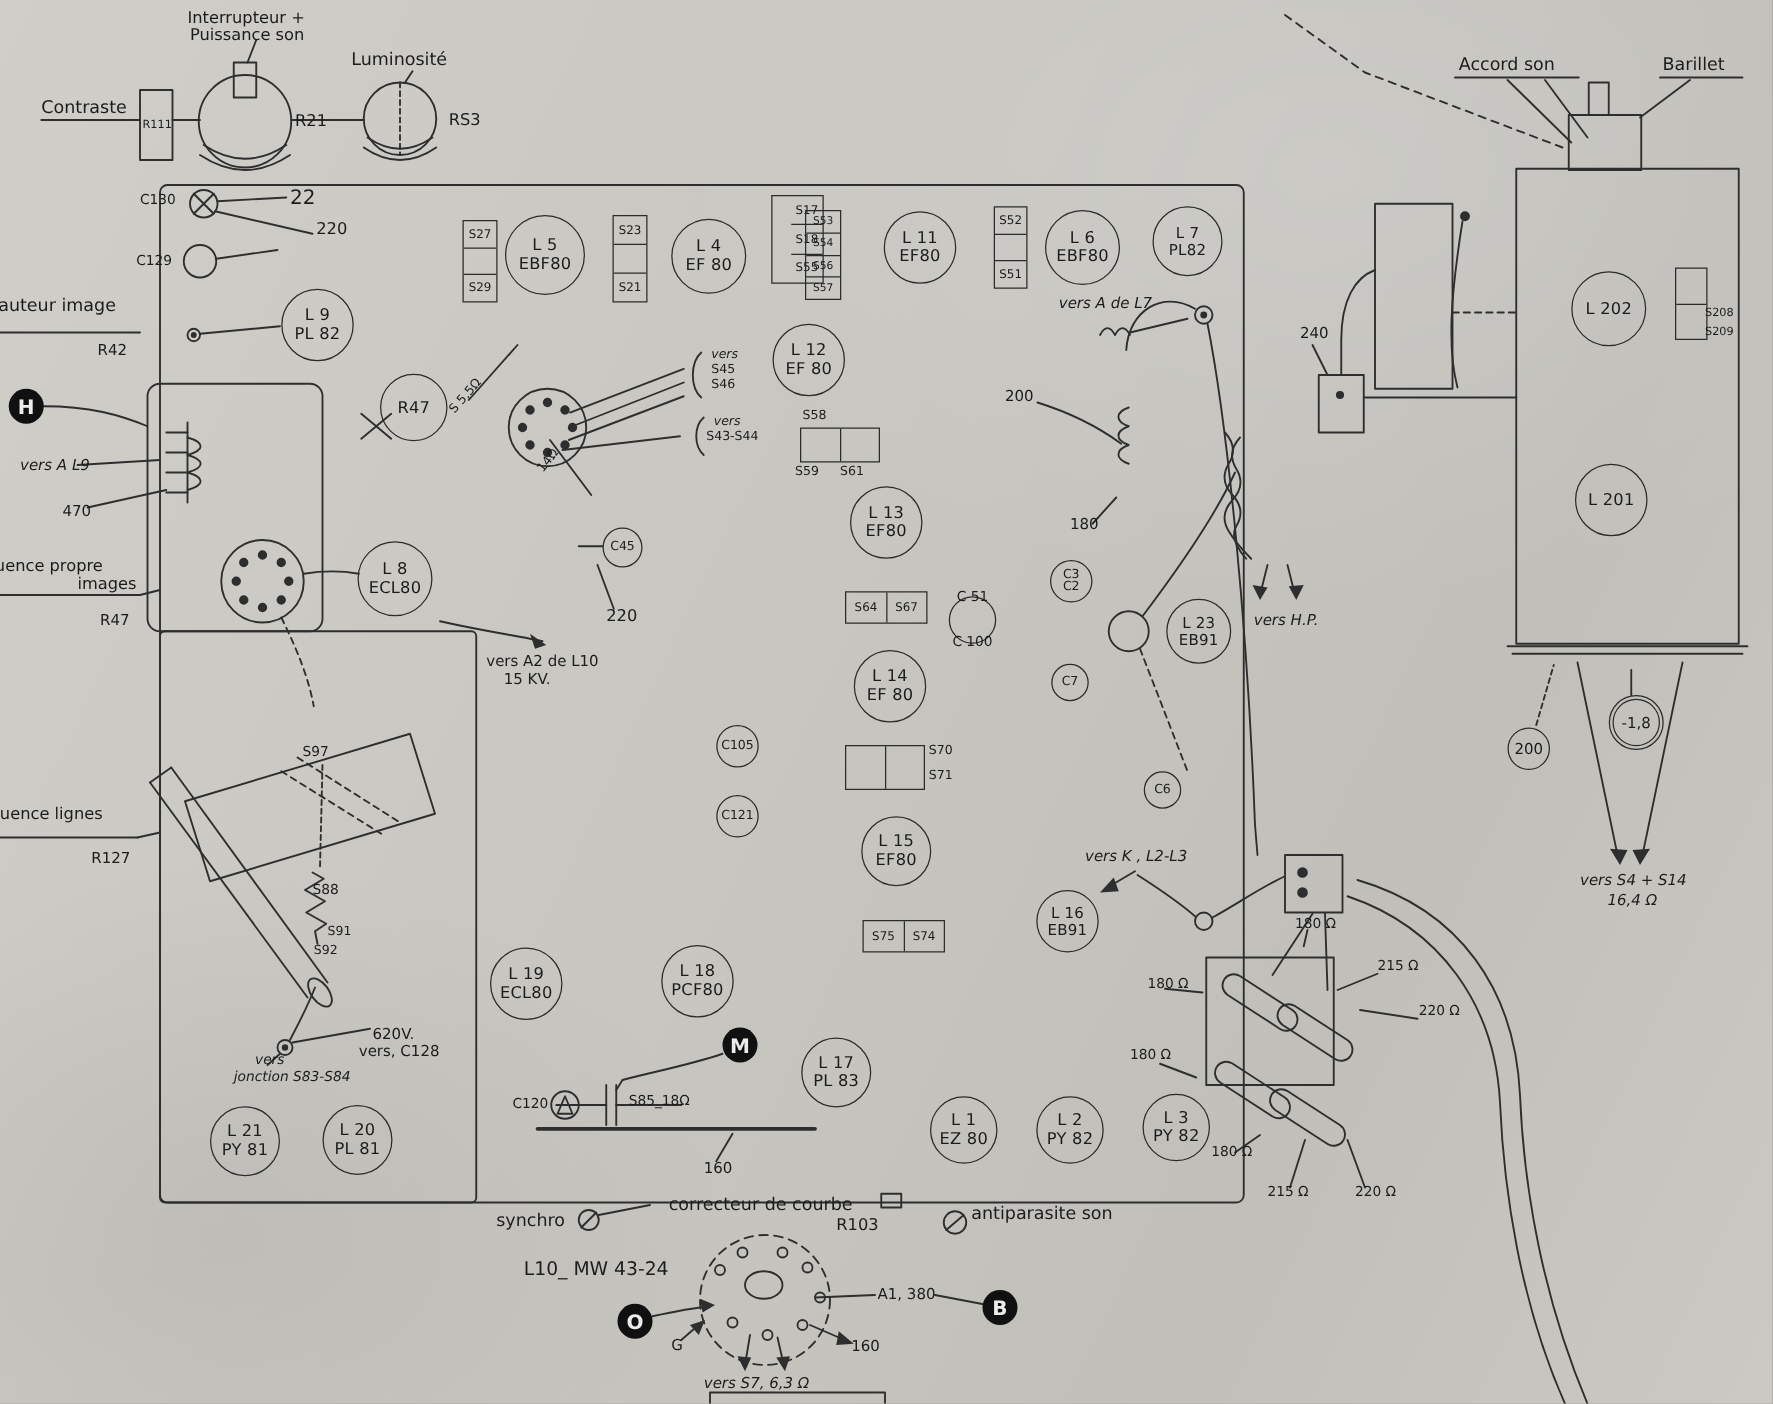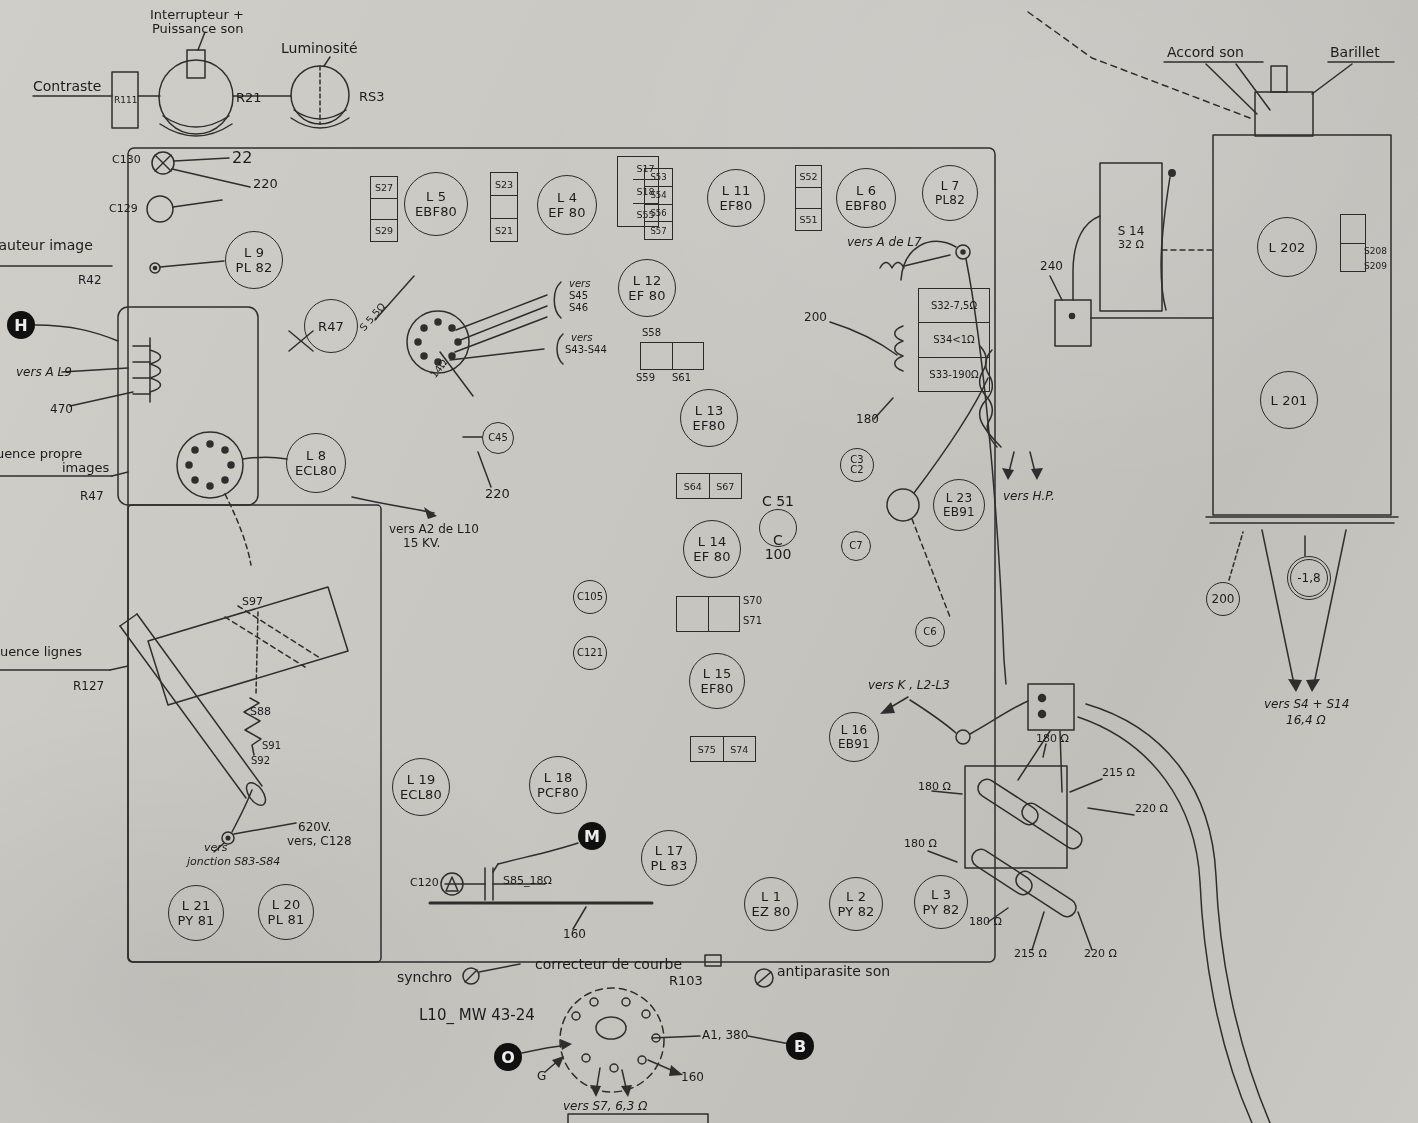--- a/index.html
+++ b/index.html
@@ -268,26 +268,20 @@
   <div class="lbl" style="left:152px;top:22px;">Puissance son</div>
   <div class="lbl" style="left:33px;top:79px;font-size:14px;">Contraste</div>
   <div class="lbl" style="left:114px;top:95px;font-size:9px;">R111</div>
   <div class="lbl" style="left:236px;top:91px;">R21</div>
   <div class="lbl" style="left:281px;top:41px;font-size:14px;">Luminosité</div>
   <div class="lbl" style="left:359px;top:90px;">RS3</div>
 
   <div class="lbl" style="left:1167px;top:45px;font-size:14px;">Accord  son</div>
   <div class="lbl" style="left:1330px;top:45px;font-size:14px;">Barillet</div>
   <div class="lbl" style="left:1040px;top:260px;font-size:12px;">240</div>
-  <div class="sbox col" style="left:1100px;top:163px;width:62px;height:148px;border:none;">
-    <div class="cell" style="flex-direction:column;border:none;">
-      <span style="font-size:12px;">S 14</span>
-      <span style="font-size:11px;">32 Ω</span>
-    </div>
-  </div>
   <div class="sbox col" style="left:1340px;top:214px;width:24px;height:56px;">
     <div class="cell"></div>
     <div class="cell"></div>
   </div>
   <div class="lbl" style="left:1364px;top:246px;font-size:9px;">S208</div>
   <div class="lbl" style="left:1364px;top:261px;font-size:9px;">S209</div>
   <div class="tube" style="left:1257px;top:217px;width:58px;height:58px;">
       <span>L 202</span>
     </div>
   <div class="tube" style="left:1260px;top:371px;width:56px;height:56px;">
@@ -386,21 +380,21 @@
       <span>L 3</span>
       <span>PY 82</span>
     </div>
   <div class="tube" style="left:304px;top:299px;width:52px;height:52px;">
       <span>R47</span>
     </div>
 
   <div class="cap" style="left:482px;top:422px;width:30px;height:30px;">
       <span>C45</span>
     </div>
-  <div class="cap" style="left:759px;top:509px;width:36px;height:36px;font-size:14px;gap:24px;">
+  <div class="cap" style="left:759px;top:477px;width:36px;height:36px;font-size:11px;gap:24px;">
       <span>C 51</span>
       <span>C 100</span>
     </div>
   <div class="cap" style="left:573px;top:580px;width:32px;height:32px;">
       <span>C105</span>
     </div>
   <div class="cap" style="left:573px;top:636px;width:32px;height:32px;">
       <span>C121</span>
     </div>
   <div class="cap" style="left:840px;top:448px;width:32px;height:32px;">
@@ -453,25 +447,20 @@
   </div>
   <div class="sbox row" style="left:676px;top:596px;width:62px;height:34px;">
     <div class="cell"></div>
     <div class="cell"></div>
   </div>
   <div class="lbl" style="left:743px;top:595px;font-size:10px;">S70</div>
   <div class="lbl" style="left:743px;top:615px;font-size:10px;">S71</div>
   <div class="sbox row" style="left:690px;top:736px;width:64px;height:24px;">
     <div class="cell">S75</div>
     <div class="cell">S74</div>
-  </div>
-  <div class="sbox col" style="left:918px;top:288px;width:70px;height:102px;">
-    <div class="cell" style="font-size:10px;">S32-7,5Ω</div>
-    <div class="cell" style="font-size:10px;">S34&lt;1Ω</div>
-    <div class="cell" style="font-size:10px;">S33-190Ω</div>
   </div>
 
   <div class="lbl" style="left:-12px;top:238px;font-size:14px;">Hauteur  image</div>
   <div class="lbl" style="left:78px;top:274px;font-size:12px;">R42</div>
   <div class="lbl it" style="left:16px;top:366px;font-size:12px;">vers A  L9</div>
   <div class="lbl" style="left:50px;top:403px;font-size:12px;">470</div>
   <div class="lbl" style="left:-30px;top:447px;">fréquence  propre</div>
   <div class="lbl" style="left:24px;top:461px;margin-left:38px;">images</div>
   <div class="lbl" style="left:80px;top:490px;font-size:12px;">R47</div>
   <div class="lbl" style="left:-26px;top:645px;">fréquence  lignes</div>

